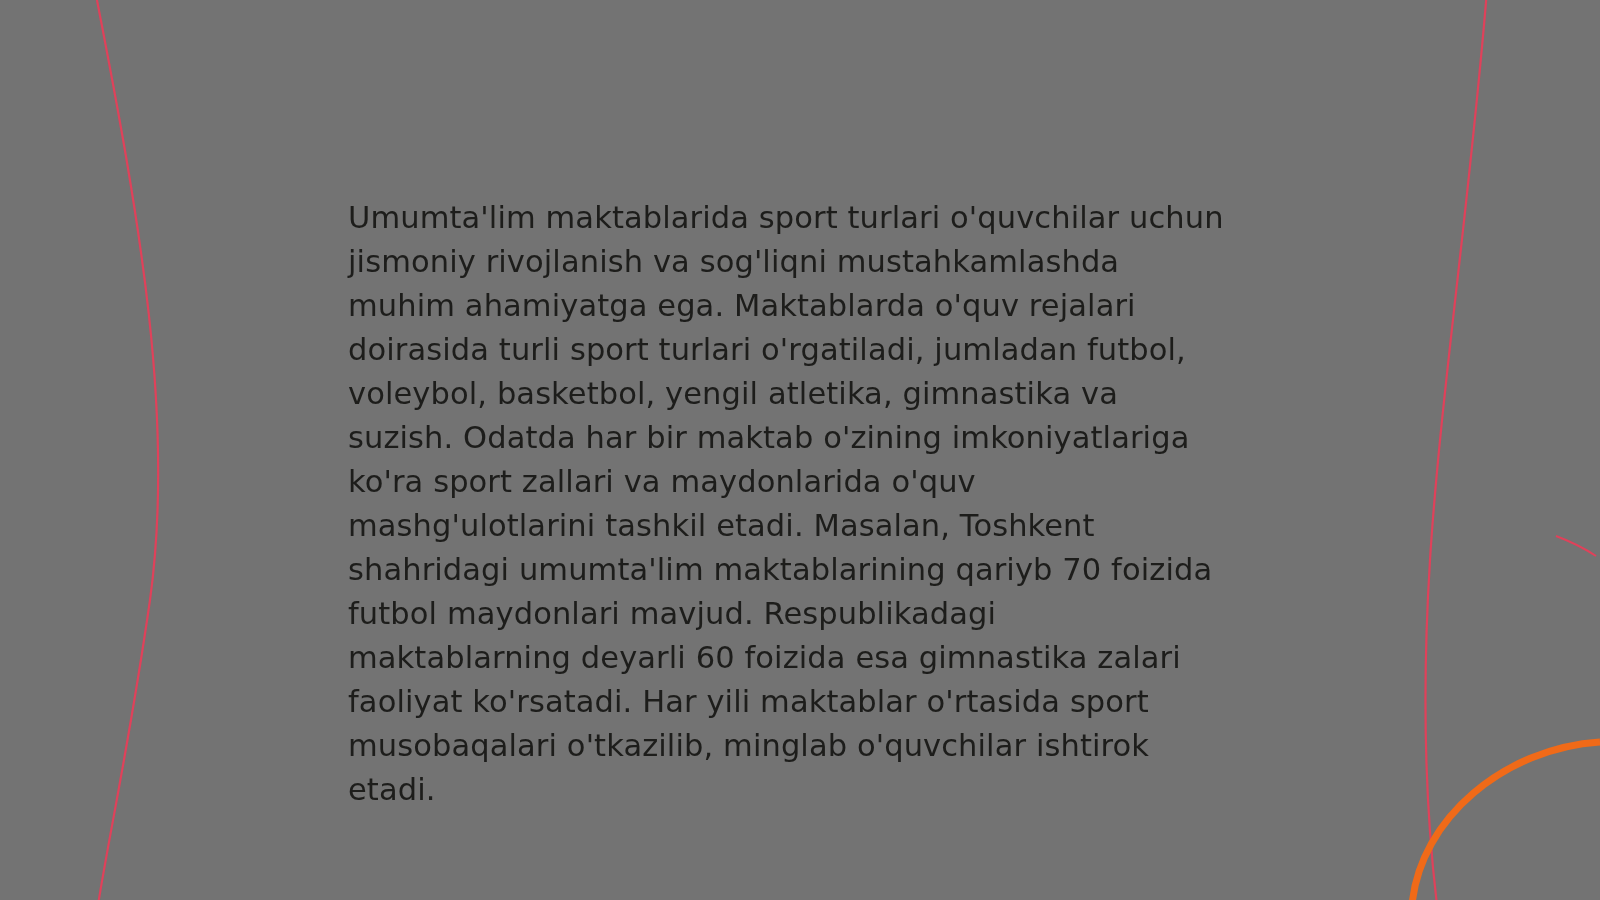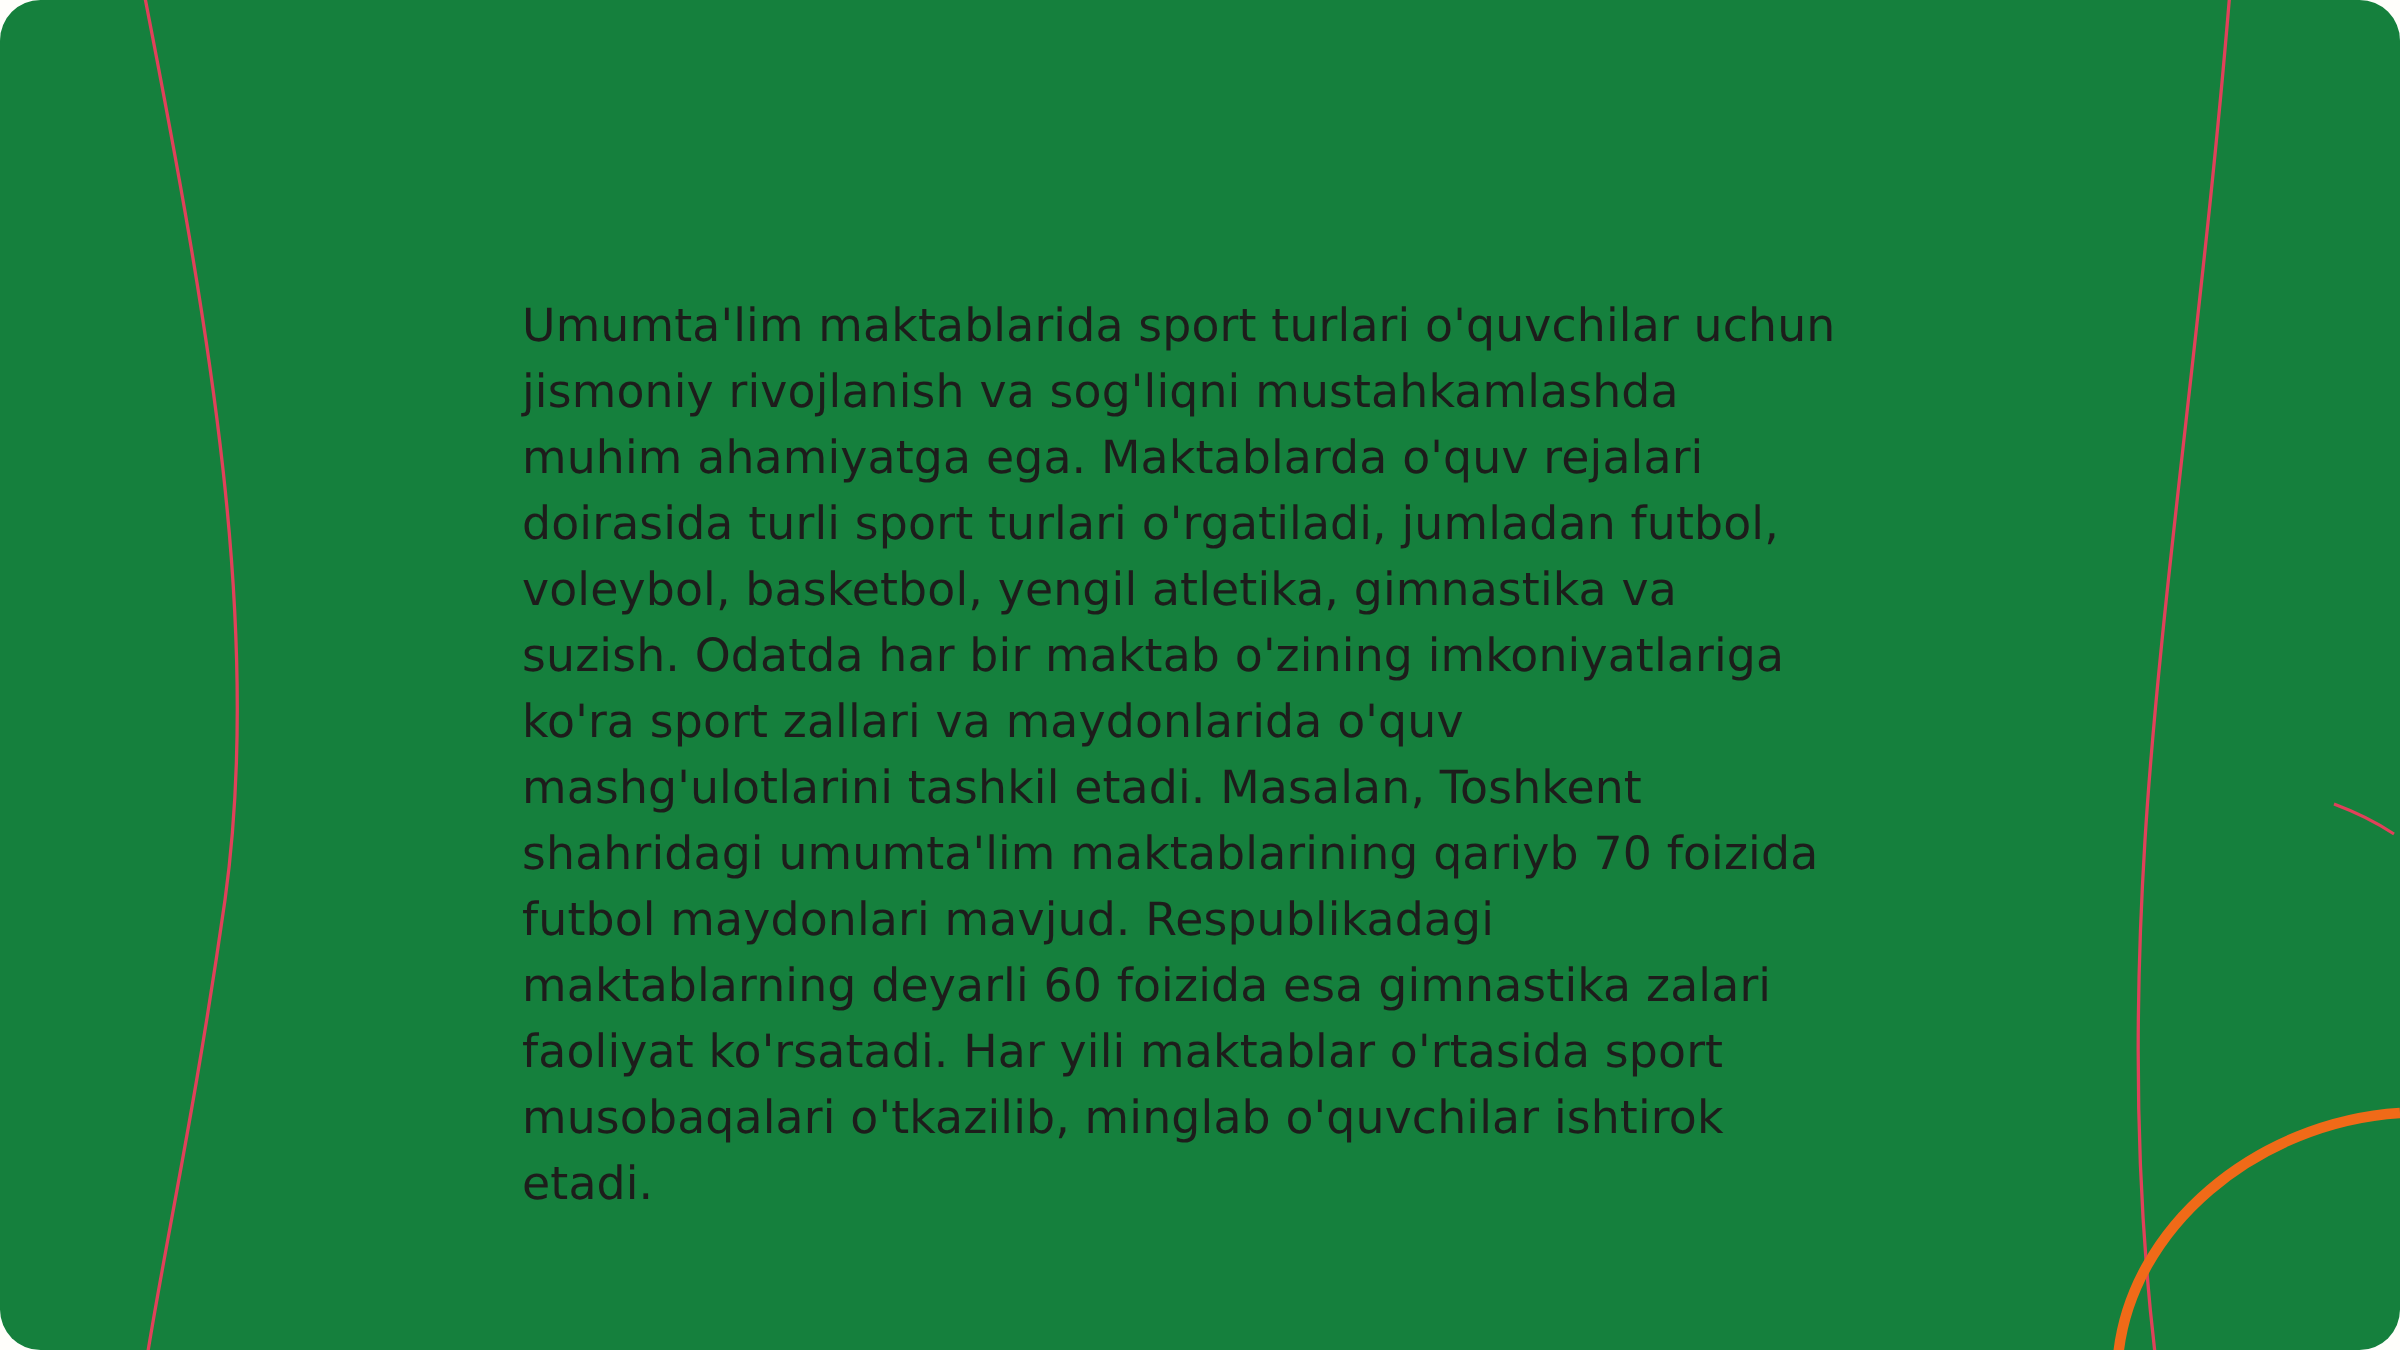--- a/index.html
+++ b/index.html
@@ -11,23 +11,22 @@
     height: 900px;
     overflow: hidden;
     background: #fffefb;
     font-family: "DejaVu Sans", sans-serif;
   }
 
   .slide {
     position: relative;
     width: 1600px;
     height: 900px;
-    background: #15803d;
+    background: #737373;
     overflow: hidden;
-    border-radius: 27px;
   }
 
   
   .decor-layer {
     position: absolute;
     left: 0;
     top: 0;
     width: 1600px;
     height: 900px;
     pointer-events: none;

